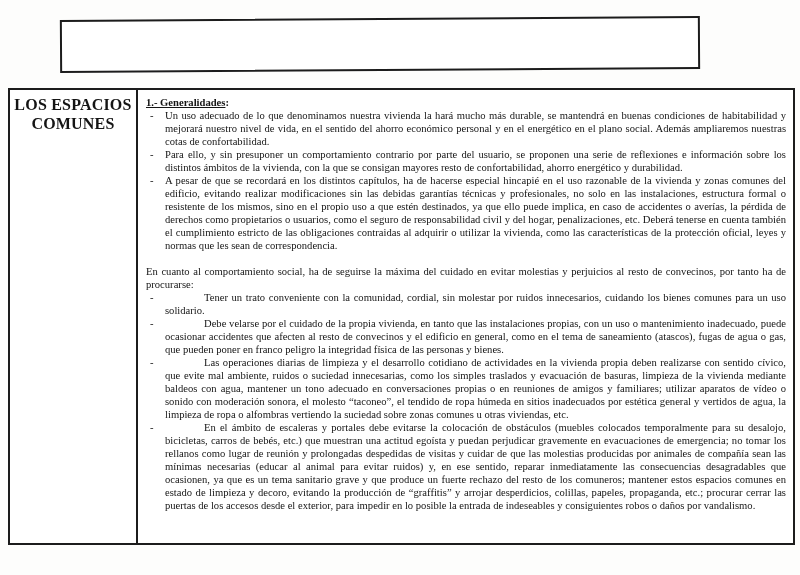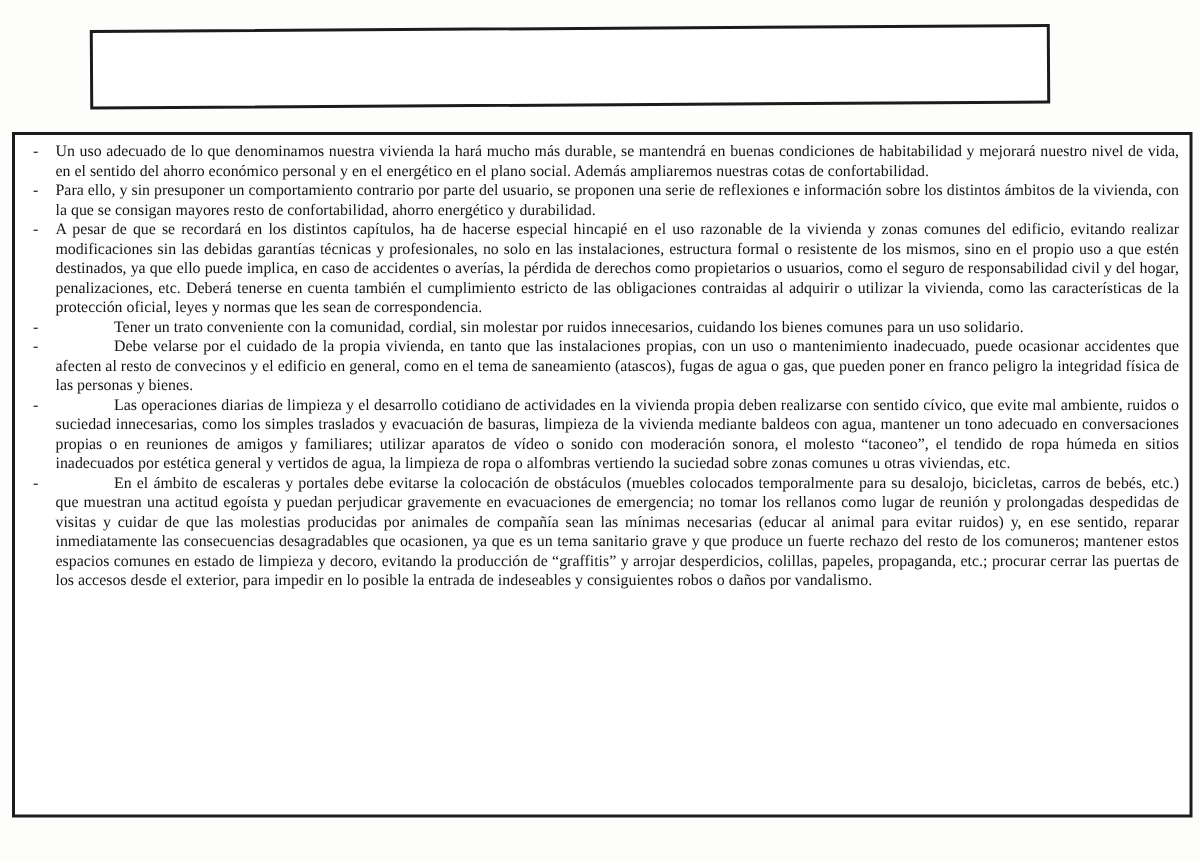--- a/index.html
+++ b/index.html
@@ -93,39 +93,46 @@
 </style>
 </head>
 <body>
 
 <div class="page">
 
   <div class="header-box"></div>
 
   <div class="doc-table">
 
+    <div class="sidebar-cell">
+      <div class="sidebar-title">LOS ESPACIOS COMUNES</div>
+    </div>
 
     <div class="content-cell">
 
+      <div class="section-heading">
+        <span class="underlined">1.- Generalidades</span><span>:</span>
+      </div>
 
       <div class="blist blist1">
         <div class="blist-item">
           <span class="marker">-</span>
           <span>Un uso adecuado de lo que denominamos nuestra vivienda la hará mucho más durable, se mantendrá en buenas condiciones de habitabilidad y mejorará nuestro nivel de vida, en el sentido del ahorro económico personal y en el energético en el plano social. Además ampliaremos nuestras cotas de confortabilidad.</span>
         </div>
         <div class="blist-item">
           <span class="marker">-</span>
           <span>Para ello, y sin presuponer un comportamiento contrario por parte del usuario, se proponen una serie de reflexiones e información sobre los distintos ámbitos de la vivienda, con la que se consigan mayores resto de confortabilidad, ahorro energético y durabilidad.</span>
         </div>
         <div class="blist-item">
           <span class="marker">-</span>
           <span>A pesar de que se recordará en los distintos capítulos, ha de hacerse especial hincapié en el uso razonable de la vivienda y zonas comunes del edificio, evitando realizar modificaciones sin las debidas garantías técnicas y profesionales, no solo en las instalaciones, estructura formal o resistente de los mismos, sino en el propio uso a que estén destinados, ya que ello puede implica, en caso de accidentes o averías, la pérdida de derechos como propietarios o usuarios, como el seguro de responsabilidad civil y del hogar, penalizaciones, etc. Deberá tenerse en cuenta también el cumplimiento estricto de las obligaciones contraidas al adquirir o utilizar la vivienda, como las características de la protección oficial, leyes y normas que les sean de correspondencia.</span>
         </div>
       </div>
 
+      <div class="freestanding-paragraph">En cuanto al comportamiento social, ha de seguirse la máxima del cuidado en evitar molestias y perjuicios al resto de convecinos, por tanto ha de procurarse:</div>
 
       <div class="blist blist2">
         <div class="blist-item">
           <span class="marker">-</span>
           <span>Tener un trato conveniente con la comunidad, cordial, sin molestar por ruidos innecesarios, cuidando los bienes comunes para un uso solidario.</span>
         </div>
         <div class="blist-item">
           <span class="marker">-</span>
           <span>Debe velarse por el cuidado de la propia vivienda, en tanto que las instalaciones propias, con un uso o mantenimiento inadecuado, puede ocasionar accidentes que afecten al resto de convecinos y el edificio en general, como en el tema de saneamiento (atascos), fugas de agua o gas, que pueden poner en franco peligro la integridad física de las personas y bienes.</span>
         </div>

